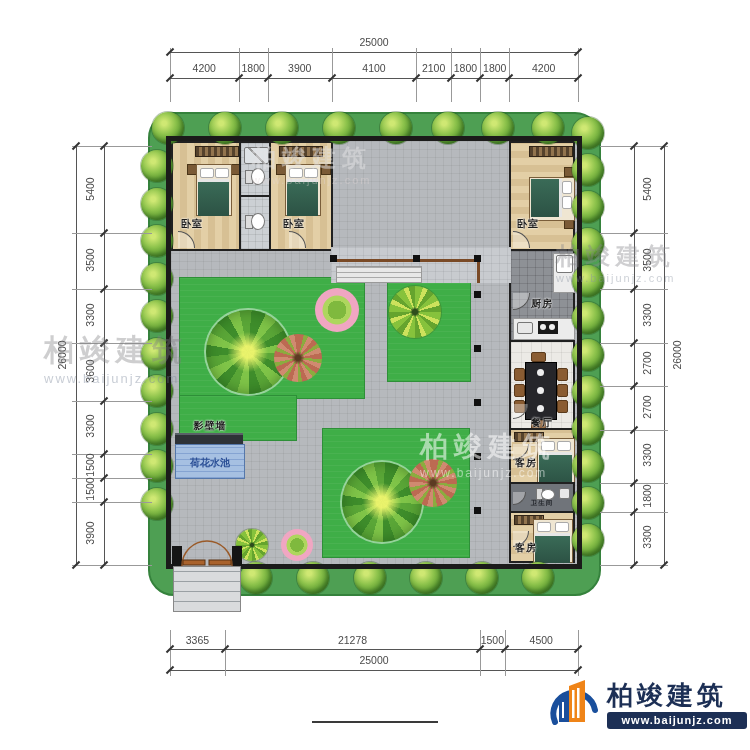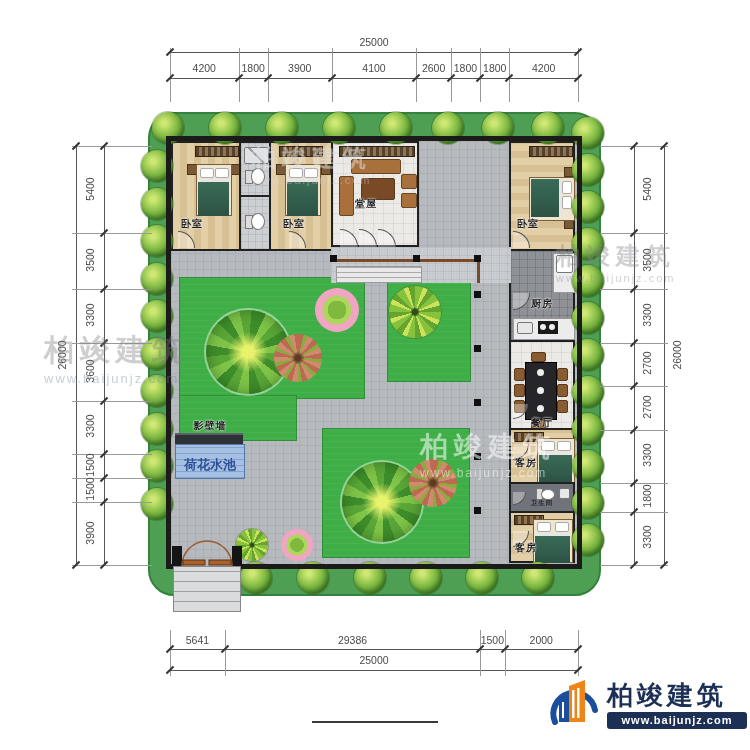--- a/index.html
+++ b/index.html
@@ -55,21 +55,21 @@
        background:radial-gradient(circle,#7fb93e 0 30%,#aed65e 30% 45%,#f0a6c2 48% 80%,rgba(240,166,194,0) 82%),
                   repeating-conic-gradient(rgba(90,140,40,.55) 0 20deg,rgba(0,0,0,0) 20deg 40deg);}
   .t-palm{position:absolute;border-radius:50%;z-index:5;
        background:radial-gradient(circle,#2f4d1d 0 7%,rgba(0,0,0,0) 14%),
                   repeating-conic-gradient(from 0deg,#86c23c 0 18deg,#cde25c 18deg 30deg,#65a42e 30deg 45deg);
        box-shadow:0 0 0 1px rgba(60,100,30,.35);}
   
   #screenwall{position:absolute;left:175px;top:433px;width:68px;height:11px;background:#2e3237;border-top:2px solid #596067;z-index:5;}
   #pond{position:absolute;left:175px;top:444px;width:68px;height:33px;background:#a6c0e2;border:1px solid #5577aa;z-index:5;
         background-image:repeating-linear-gradient(0deg,rgba(70,110,180,.35) 0 1px,transparent 1px 6px);}
-  #pond .lab{font-size:13px;color:#2b4f96;text-shadow:none;letter-spacing:0;}
+  #pond .lab{font-size:10px;color:#2b4f96;text-shadow:none;letter-spacing:0;}
   
   #veranda{position:absolute;left:331px;top:247px;width:180px;height:36px;z-index:4;background:#c8cbcf;
         background-image:linear-gradient(rgba(0,0,0,.06) 1px,transparent 1px),linear-gradient(90deg,rgba(0,0,0,.06) 1px,transparent 1px);background-size:8px 8px;}
   
   #stairs{position:absolute;left:2px;top:2px;width:32px;height:62px;background:#e0e0e0;border:1px solid #444;
         background-image:repeating-linear-gradient(0deg,#666 0 1px,transparent 1px 8px);}
   .mj{position:absolute;background:#49a04b;border:2px solid #2c6e2e;transform:rotate(45deg);}
   .tbl{position:absolute;background:#26262a;border:1px solid #000;}
   .plate{position:absolute;width:7px;height:7px;border-radius:50%;background:#eee;}
   .counter{position:absolute;background:#ececec;border:1px solid #999;}
@@ -140,32 +140,20 @@
     <div class="stand" style="left:50px;top:21px;width:8px;height:9px;"></div>
     <div class="bed" style="left:14px;top:21px;width:34px;height:50px;">
       <div class="pill" style="left:3px;top:3px;"></div>
         <div class="pill" style="left:18px;top:3px;"></div>
       <div class="blk" style="left:1px;top:14px;width:31px;height:34px;"></div>
     </div>
     <span class="lab" style="left:12px;top:74px;">卧室</span>
     <div class="arc" style="left:18px;top:88px;width:16px;height:16px;"></div>
   </div>
 
-  <div class="room tile" style="left:331px;top:141px;width:88px;height:106px;">
-    <div class="wrd" style="left:6px;top:3px;width:74px;height:9px;"></div>
-    <div class="sofa" style="left:18px;top:16px;width:48px;height:13px;"></div>
-    <div class="sofa" style="left:6px;top:33px;width:13px;height:38px;"></div>
-    <div class="sofa" style="left:68px;top:31px;width:14px;height:13px;"></div>
-    <div class="sofa" style="left:68px;top:50px;width:14px;height:13px;"></div>
-    <div class="ch" style="left:28px;top:35px;width:32px;height:20px;background:#7a4a26;"></div>
-    <span class="lab" style="left:22px;top:54px;">堂屋</span>
-    <div class="arc" style="left:7px;top:86px;width:17px;height:17px;"></div>
-    <div class="arc" style="left:26px;top:86px;width:17px;height:17px;"></div>
-    <div class="arc" style="left:45px;top:86px;width:17px;height:17px;"></div>
-  </div>
 
 
   <div class="room woodh" style="left:509px;top:141px;width:66px;height:110px;">
     <div class="wrd" style="left:18px;top:3px;width:42px;height:9px;"></div>
     <div class="stand" style="left:53px;top:24px;width:8px;height:8px;"></div>
     <div class="stand" style="left:53px;top:76px;width:8px;height:8px;"></div>
     <div class="bed" style="left:18px;top:34px;width:44px;height:42px;">
       <div class="pill" style="left:32px;top:3px;width:8px;height:11px;"></div>
         <div class="pill" style="left:32px;top:18px;width:8px;height:11px;"></div>
       <div class="blk" style="left:1px;top:1px;width:28px;height:38px;border-top:none;border-right:3px solid #e6e6e6;"></div>
@@ -305,43 +293,43 @@
     <div style="position: absolute; left: 475.08px; top: 77px; width: 10px; height: 2px; background: rgb(51, 51, 51); transform: rotate(-45deg); z-index: 8;"></div>
     <div style="position: absolute; left: 509.456px; top: 48px; width: 1px; height: 54px; background: rgb(153, 153, 153); z-index: 8;"></div>
     <div style="position: absolute; left: 504.456px; top: 77px; width: 10px; height: 2px; background: rgb(51, 51, 51); transform: rotate(-45deg); z-index: 8;"></div>
     <div style="position: absolute; left: 578px; top: 48px; width: 1px; height: 54px; background: rgb(153, 153, 153); z-index: 8;"></div>
     <div style="position: absolute; left: 573px; top: 77px; width: 10px; height: 2px; background: rgb(51, 51, 51); transform: rotate(-45deg); z-index: 8;"></div>
     <div style="position: absolute; left: 573px; top: 51px; width: 10px; height: 2px; background: rgb(51, 51, 51); transform: rotate(-45deg); z-index: 8;"></div>
     <div class="dimtxt" style="position: absolute; left: 174.272px; top: 62px; width: 60px; text-align: center;">4200</div>
     <div class="dimtxt" style="position: absolute; left: 223.232px; top: 62px; width: 60px; text-align: center;">1800</div>
     <div class="dimtxt" style="position: absolute; left: 269.744px; top: 62px; width: 60px; text-align: center;">3900</div>
     <div class="dimtxt" style="position: absolute; left: 344px; top: 62px; width: 60px; text-align: center;">4100</div>
-    <div class="dimtxt" style="position: absolute; left: 403.568px; top: 62px; width: 60px; text-align: center;">2600</div>
+    <div class="dimtxt" style="position: absolute; left: 403.568px; top: 62px; width: 60px; text-align: center;">2100</div>
     <div class="dimtxt" style="position: absolute; left: 435.392px; top: 62px; width: 60px; text-align: center;">1800</div>
     <div class="dimtxt" style="position: absolute; left: 464.768px; top: 62px; width: 60px; text-align: center;">1800</div>
     <div class="dimtxt" style="position: absolute; left: 513.728px; top: 62px; width: 60px; text-align: center;">4200</div>
     <div class="dimtxt" style="position: absolute; left: 334px; top: 36px; width: 80px; text-align: center;">25000</div>
     <div style="position: absolute; left: 170px; top: 670px; width: 408px; height: 1px; background: rgb(85, 85, 85); z-index: 8;"></div>
     <div style="position: absolute; left: 170px; top: 649px; width: 408px; height: 1px; background: rgb(85, 85, 85); z-index: 8;"></div>
     <div style="position: absolute; left: 170px; top: 630px; width: 1px; height: 46px; background: rgb(153, 153, 153); z-index: 8;"></div>
     <div style="position: absolute; left: 165px; top: 648px; width: 10px; height: 2px; background: rgb(51, 51, 51); transform: rotate(-45deg); z-index: 8;"></div>
     <div style="position: absolute; left: 165px; top: 669px; width: 10px; height: 2px; background: rgb(51, 51, 51); transform: rotate(-45deg); z-index: 8;"></div>
     <div style="position: absolute; left: 224.917px; top: 630px; width: 1px; height: 46px; background: rgb(153, 153, 153); z-index: 8;"></div>
     <div style="position: absolute; left: 219.917px; top: 648px; width: 10px; height: 2px; background: rgb(51, 51, 51); transform: rotate(-45deg); z-index: 8;"></div>
     <div style="position: absolute; left: 480.08px; top: 630px; width: 1px; height: 46px; background: rgb(153, 153, 153); z-index: 8;"></div>
     <div style="position: absolute; left: 475.08px; top: 648px; width: 10px; height: 2px; background: rgb(51, 51, 51); transform: rotate(-45deg); z-index: 8;"></div>
     <div style="position: absolute; left: 504.56px; top: 630px; width: 1px; height: 46px; background: rgb(153, 153, 153); z-index: 8;"></div>
     <div style="position: absolute; left: 499.56px; top: 648px; width: 10px; height: 2px; background: rgb(51, 51, 51); transform: rotate(-45deg); z-index: 8;"></div>
     <div style="position: absolute; left: 578px; top: 630px; width: 1px; height: 46px; background: rgb(153, 153, 153); z-index: 8;"></div>
     <div style="position: absolute; left: 573px; top: 648px; width: 10px; height: 2px; background: rgb(51, 51, 51); transform: rotate(-45deg); z-index: 8;"></div>
     <div style="position: absolute; left: 573px; top: 669px; width: 10px; height: 2px; background: rgb(51, 51, 51); transform: rotate(-45deg); z-index: 8;"></div>
-    <div class="dimtxt" style="position: absolute; left: 167.458px; top: 634px; width: 60px; text-align: center;">5641</div>
-    <div class="dimtxt" style="position: absolute; left: 322.498px; top: 634px; width: 60px; text-align: center;">29386</div>
+    <div class="dimtxt" style="position: absolute; left: 167.458px; top: 634px; width: 60px; text-align: center;">3365</div>
+    <div class="dimtxt" style="position: absolute; left: 322.498px; top: 634px; width: 60px; text-align: center;">21278</div>
     <div class="dimtxt" style="position: absolute; left: 462.32px; top: 634px; width: 60px; text-align: center;">1500</div>
-    <div class="dimtxt" style="position: absolute; left: 511.28px; top: 634px; width: 60px; text-align: center;">2000</div>
+    <div class="dimtxt" style="position: absolute; left: 511.28px; top: 634px; width: 60px; text-align: center;">4500</div>
     <div class="dimtxt" style="position: absolute; left: 334px; top: 654px; width: 80px; text-align: center;">25000</div>
     <div style="position: absolute; left: 76px; top: 146px; width: 1px; height: 419px; background: rgb(85, 85, 85); z-index: 8;"></div>
     <div style="position: absolute; left: 104px; top: 146px; width: 1px; height: 419px; background: rgb(85, 85, 85); z-index: 8;"></div>
     <div style="position: absolute; left: 72px; top: 146px; width: 80px; height: 1px; background: rgb(153, 153, 153); z-index: 8;"></div>
     <div style="position: absolute; left: 99px; top: 145px; width: 10px; height: 2px; background: rgb(51, 51, 51); transform: rotate(-45deg); z-index: 8;"></div>
     <div style="position: absolute; left: 71px; top: 145px; width: 10px; height: 2px; background: rgb(51, 51, 51); transform: rotate(-45deg); z-index: 8;"></div>
     <div style="position: absolute; left: 72px; top: 233.023px; width: 80px; height: 1px; background: rgb(153, 153, 153); z-index: 8;"></div>
     <div style="position: absolute; left: 99px; top: 232.023px; width: 10px; height: 2px; background: rgb(51, 51, 51); transform: rotate(-45deg); z-index: 8;"></div>
     <div style="position: absolute; left: 72px; top: 289.427px; width: 80px; height: 1px; background: rgb(153, 153, 153); z-index: 8;"></div>
     <div style="position: absolute; left: 99px; top: 288.427px; width: 10px; height: 2px; background: rgb(51, 51, 51); transform: rotate(-45deg); z-index: 8;"></div>

